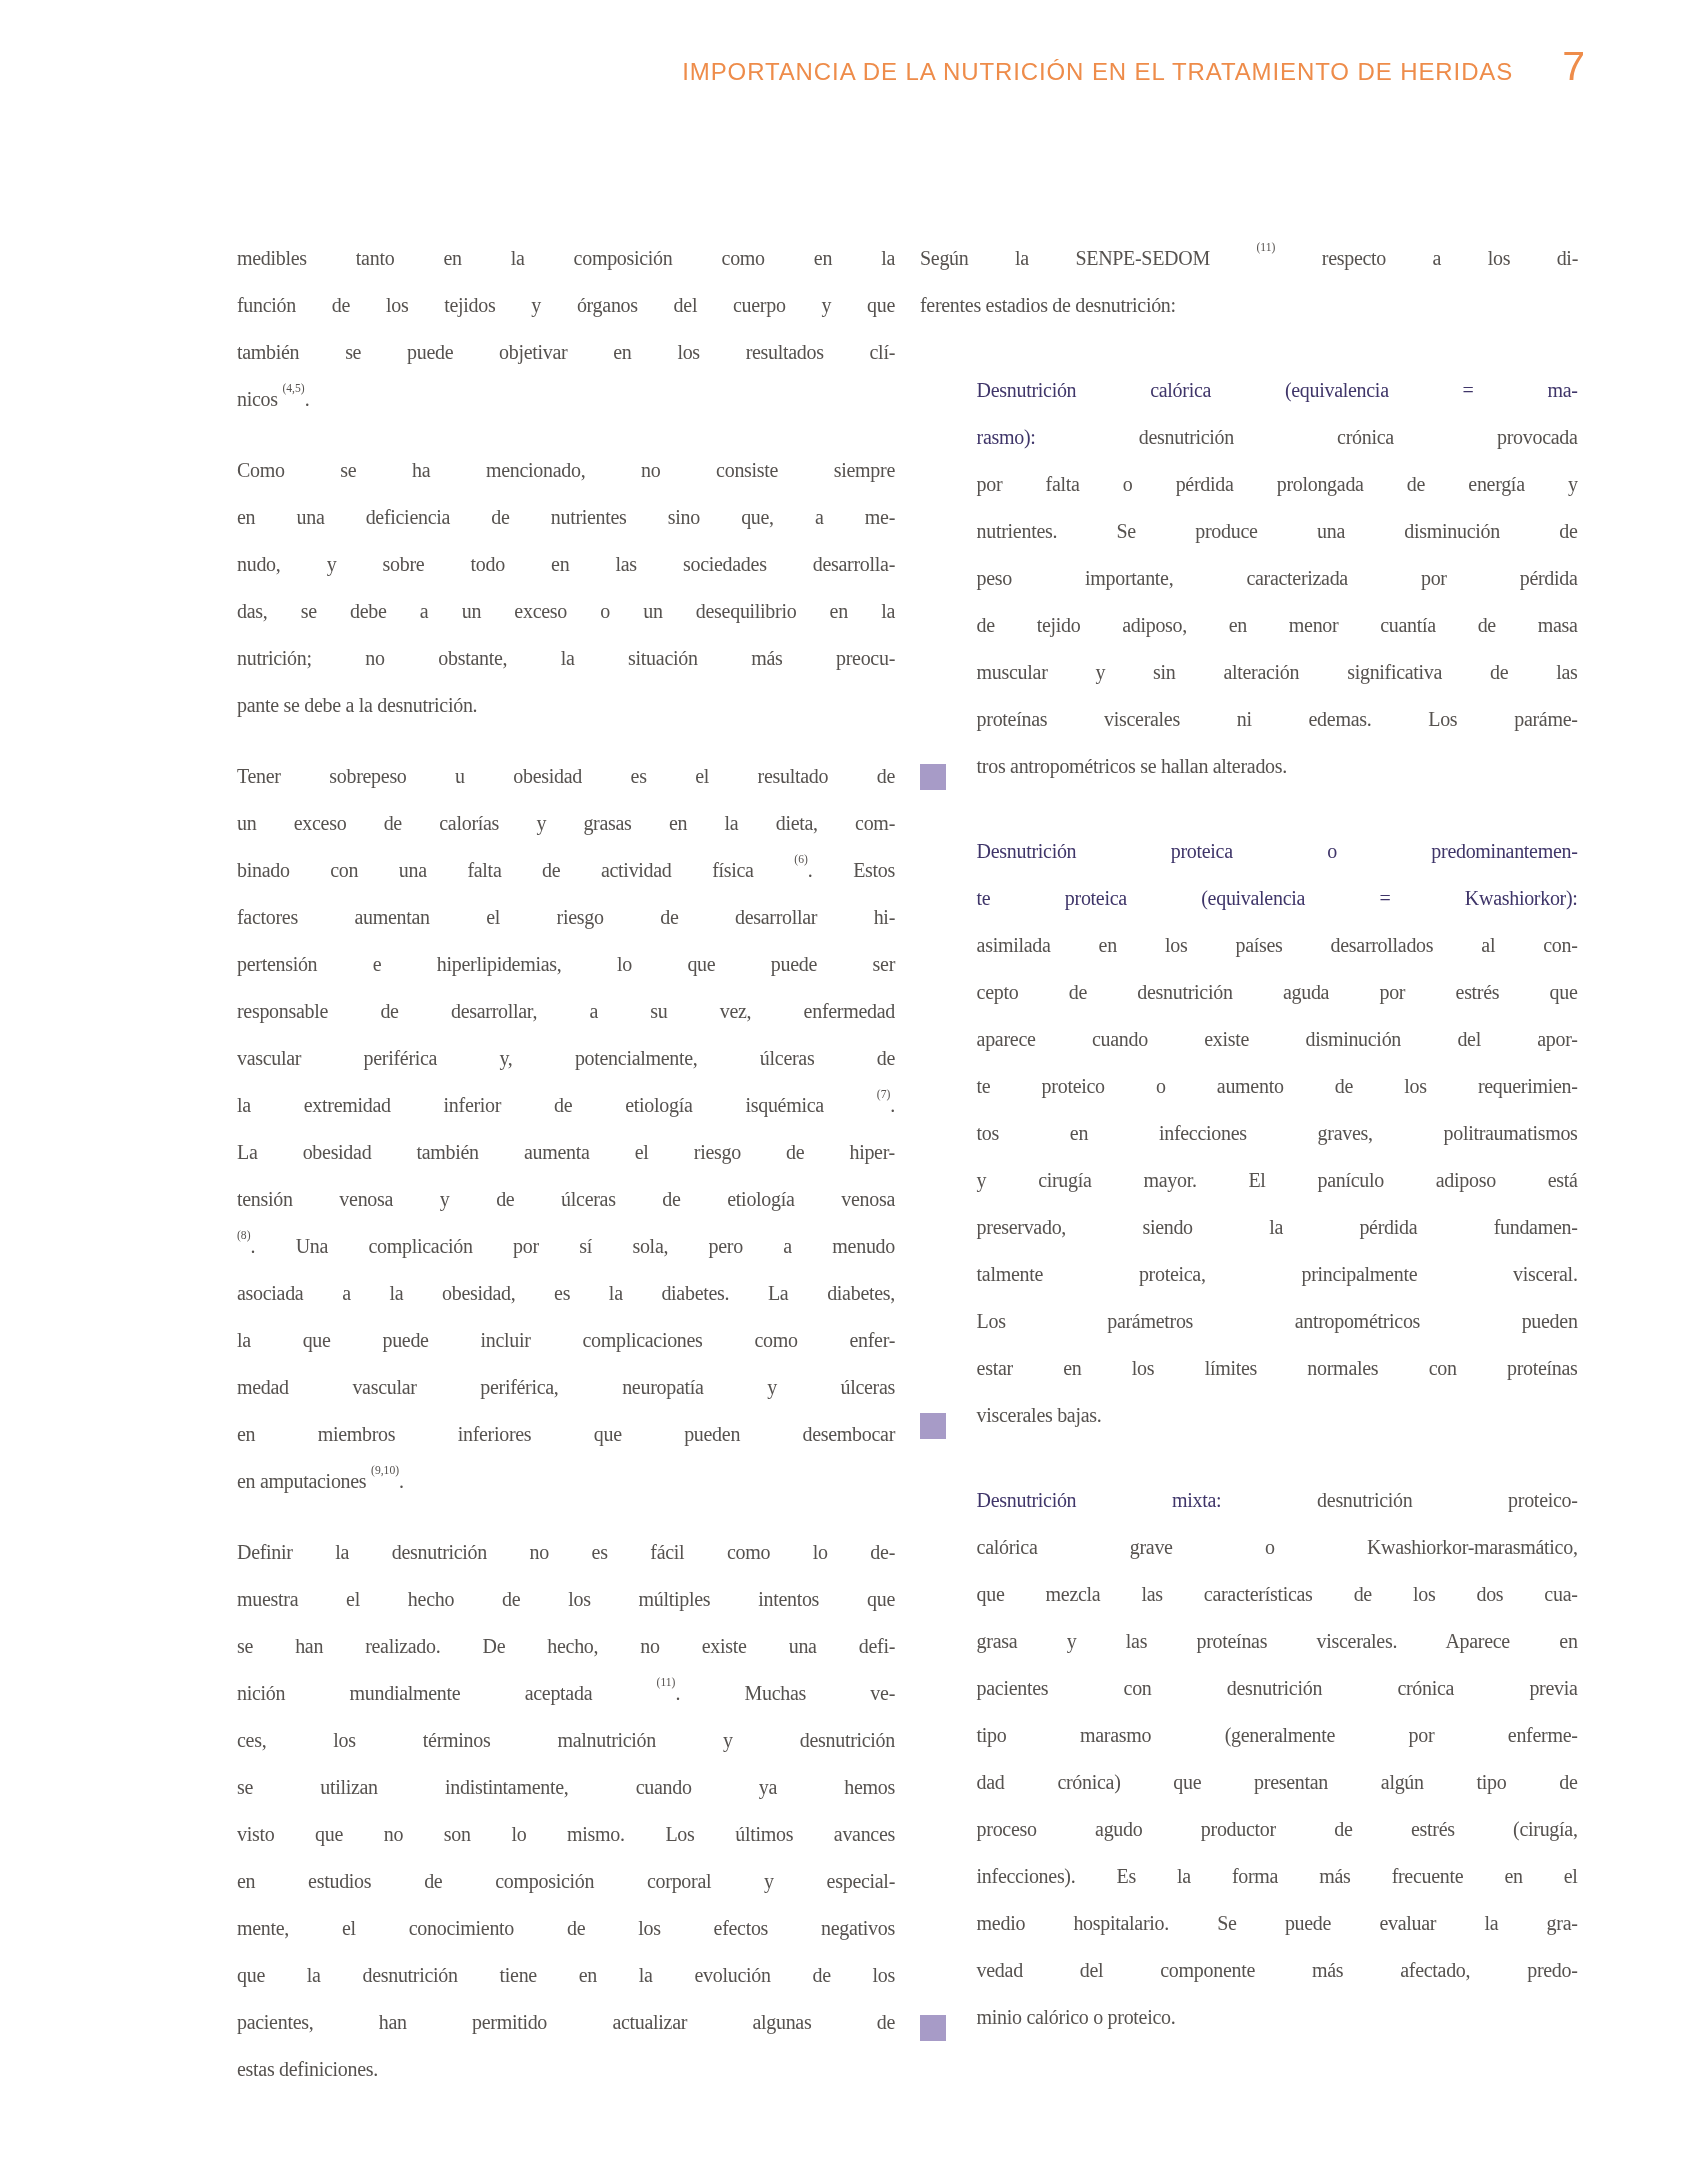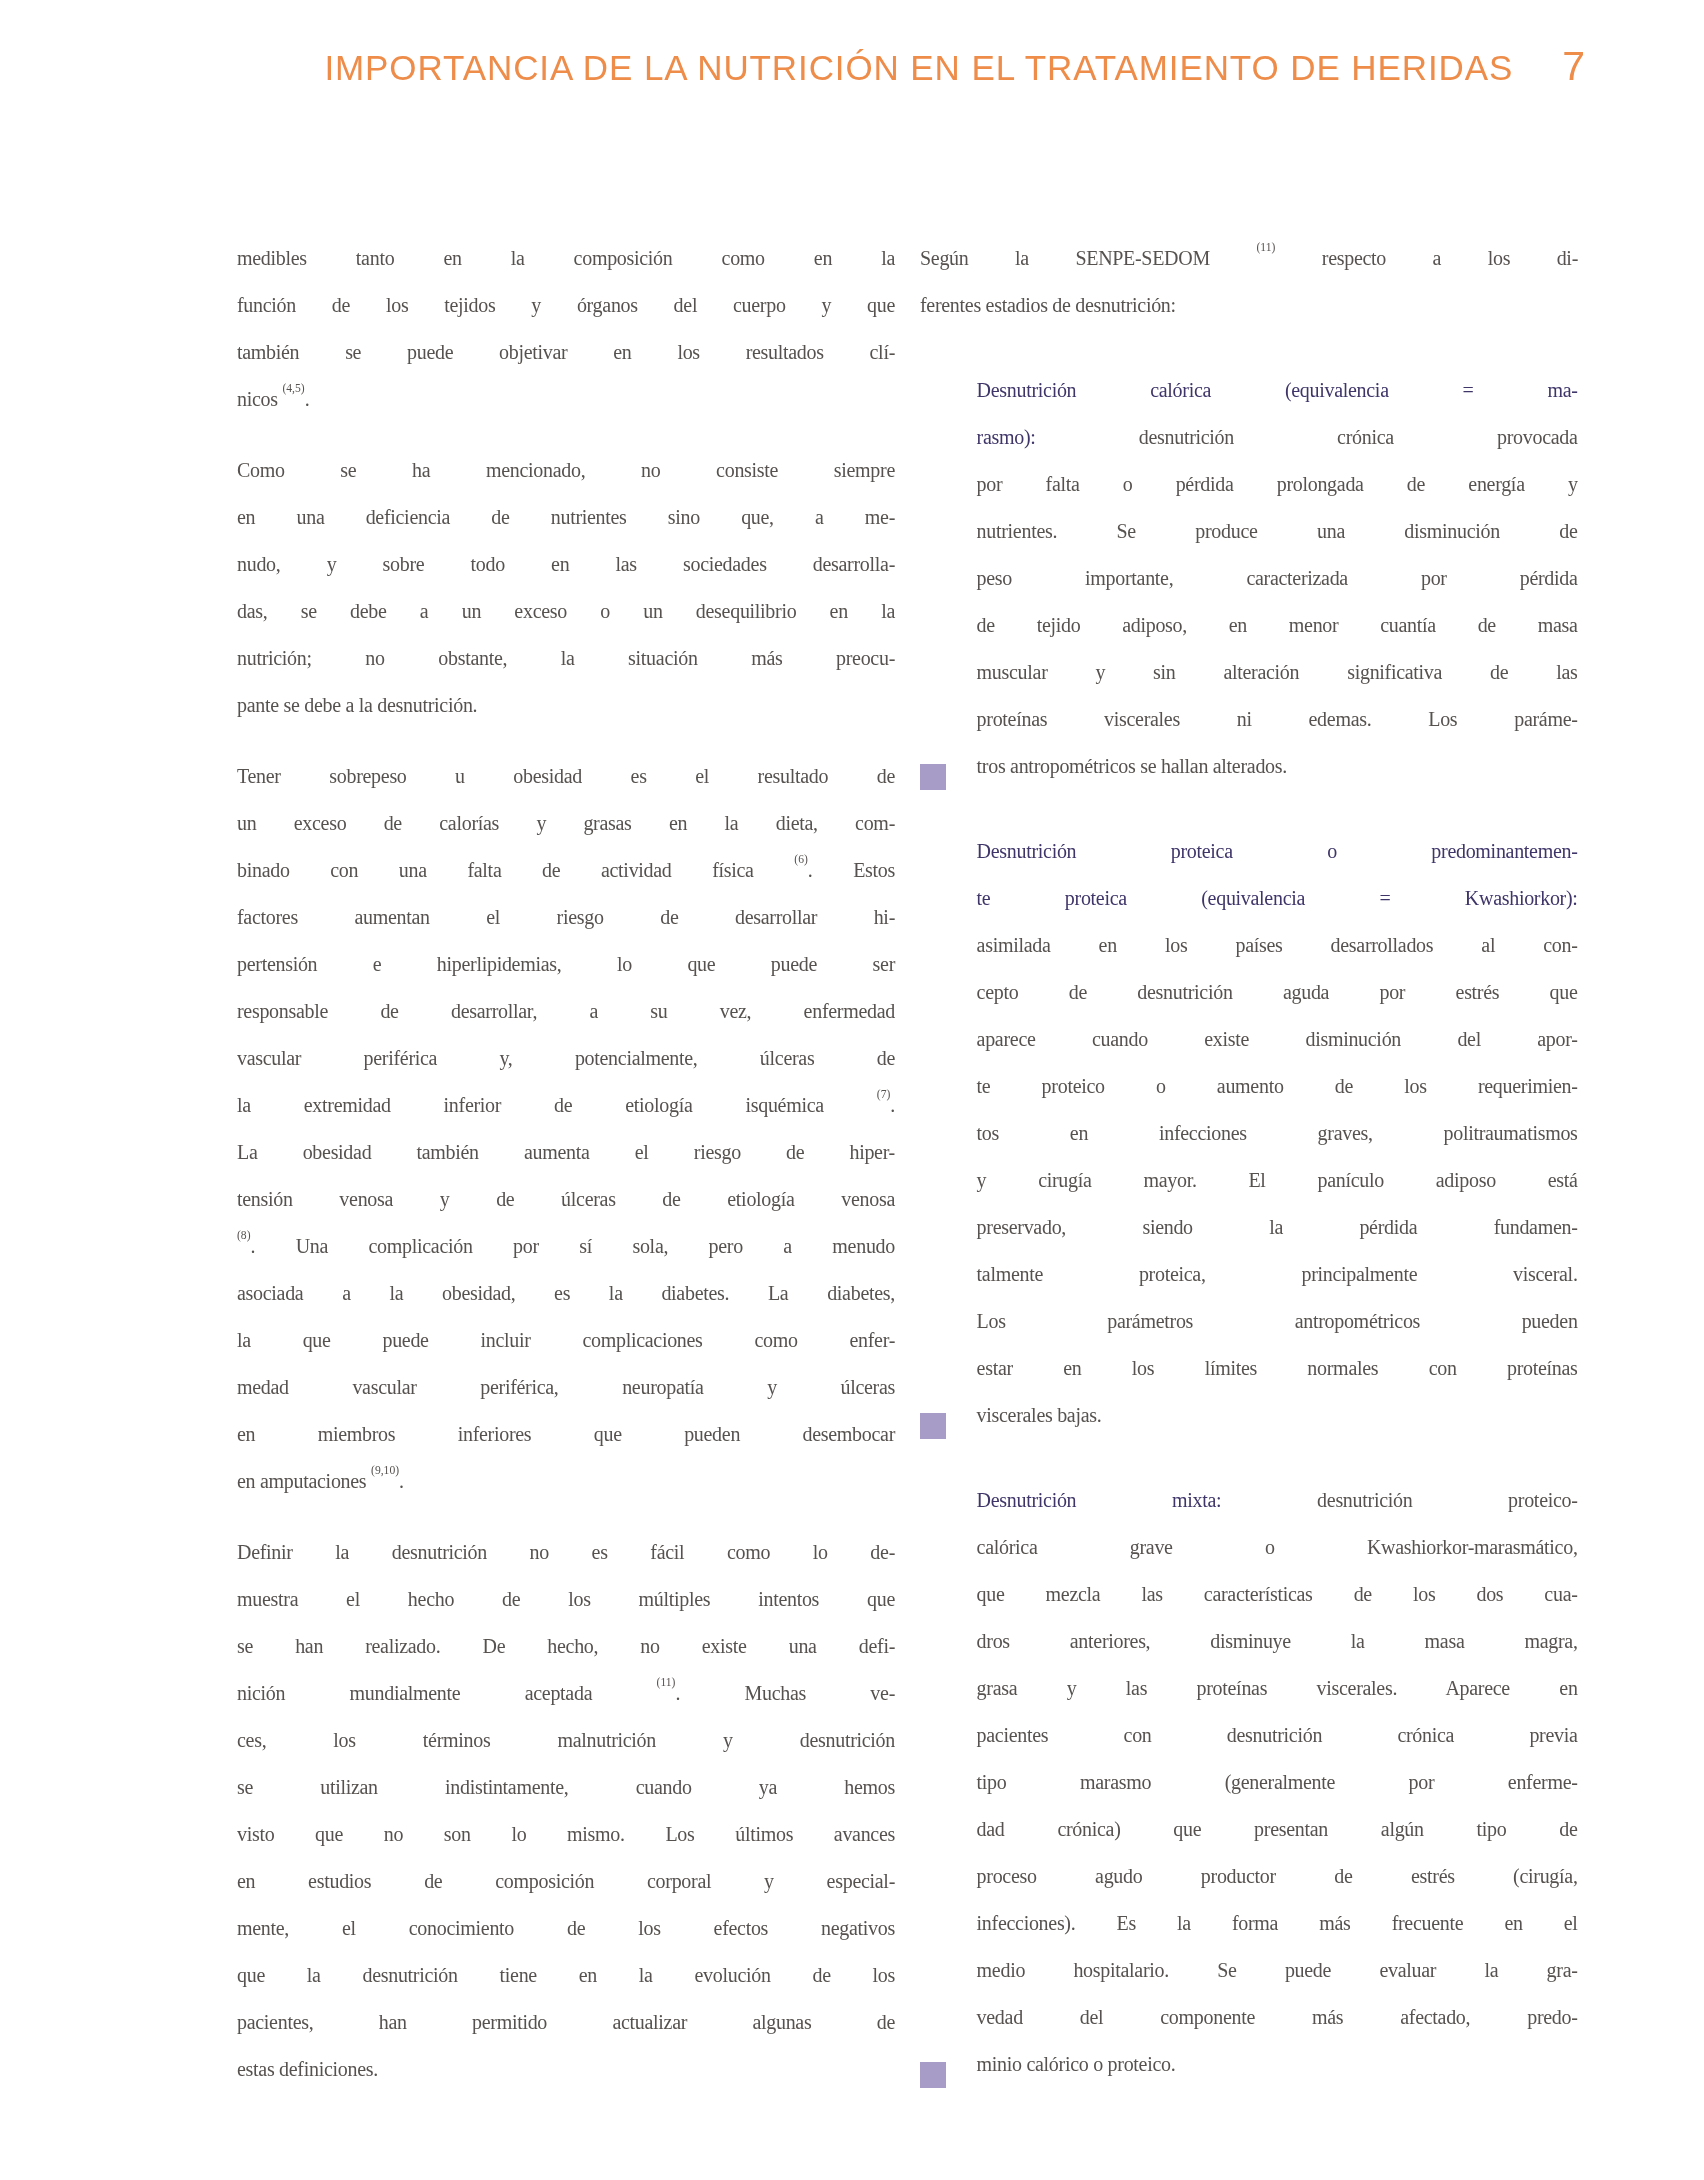--- a/index.html
+++ b/index.html
@@ -20,21 +20,21 @@
     top: 43px;
     right: 119px;
     display: flex;
     align-items: baseline;
     gap: 49px;
     font-family: "Liberation Sans", sans-serif;
     color: var(--orange, #ee8c4a);
     letter-spacing: 0.9px;
     white-space: nowrap;
   }
-  .running-title { font-size: 35px; font-weight: 400; }
+  .running-title { font-size: 24px; font-weight: 400; }
   .page-number   { font-size: 41px; font-weight: 400; letter-spacing: 0; }
 
   
   .col {
     position: absolute;
     top: 235px;
     width: 658px;
     font-size: 20px;
     line-height: 47px;
     letter-spacing: -0.3px;
@@ -175,21 +175,20 @@
           <div class="line">estar en los límites normales con proteínas</div>
           <div class="line last">viscerales bajas.</div>
         </div>
       </div>
       <div class="bullet-item">
         <span class="bullet-marker"></span>
         <div class="bullet-text">
           <div class="line"><span class="accent">Desnutrición mixta:</span> desnutrición proteico-</div>
           <div class="line">calórica grave o Kwashiorkor-marasmático,</div>
           <div class="line">que mezcla las características de los dos cua-</div>
-          <div class="line">dros anteriores, disminuye la masa magra,</div>
           <div class="line">grasa y las proteínas viscerales. Aparece en</div>
           <div class="line">pacientes con desnutrición crónica previa</div>
           <div class="line">tipo marasmo (generalmente por enferme-</div>
           <div class="line">dad crónica) que presentan algún tipo de</div>
           <div class="line">proceso agudo productor de estrés (cirugía,</div>
           <div class="line">infecciones). Es la forma más frecuente en el</div>
           <div class="line">medio hospitalario. Se puede evaluar la gra-</div>
           <div class="line">vedad del componente más afectado, predo-</div>
           <div class="line last">minio calórico o proteico.</div>
         </div>

